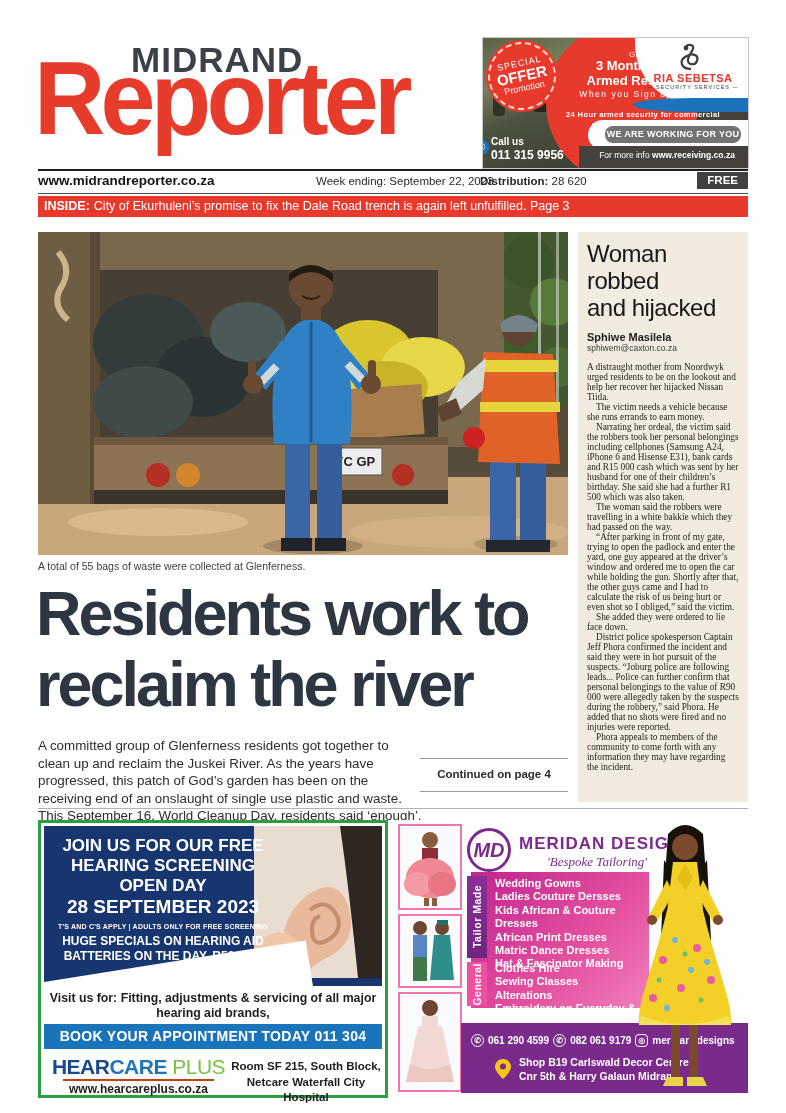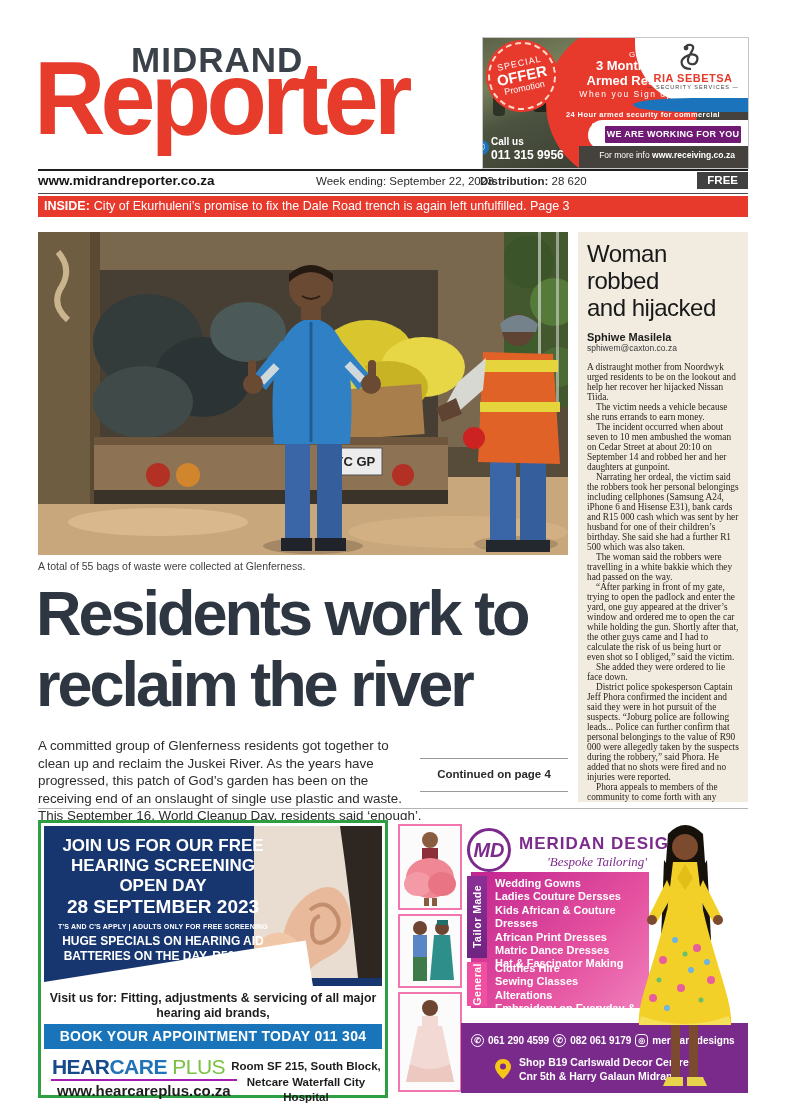--- a/index.html
+++ b/index.html
@@ -28,21 +28,21 @@
      box-shadow:0 0 0 2px #e8392d;border:2px dashed #ffd9c9;color:#fff;text-align:center;line-height:1.05;}
   .sec-badge .b1{font-size:9px;letter-spacing:1px;}
   .sec-badge .b2{font-size:15px;font-weight:bold;}
   .sec-badge .b3{font-size:9px;}
   .sec-offer{position:absolute;left:92px;top:12px;width:130px;text-align:center;color:#fff;line-height:1.15;}
   .sec-offer .g{font-size:8px;letter-spacing:3px;}
   .sec-offer .o{font-size:13px;font-weight:bold;}
   .sec-offer .s{font-size:8.5px;letter-spacing:1.5px;margin-top:1px;}
   .sec-detail{position:absolute;left:70px;top:72px;width:180px;text-align:center;color:#fff;
      font-size:7.5px;font-weight:bold;line-height:1.35;letter-spacing:.4px;}
-  .sec-pill{position:absolute;left:122px;top:88px;width:136px;height:17px;background:#701a75;border-radius:1px;
+  .sec-pill{position:absolute;left:122px;top:88px;width:136px;height:17px;background:#737373;border-radius:8px;
      color:#fff;font-size:9px;font-weight:bold;text-align:center;line-height:17px;letter-spacing:.3px;}
   .sec-info{position:absolute;left:104px;top:112px;width:160px;color:#fff;font-size:8.5px;text-align:center;}
   .sec-call{position:absolute;left:8px;top:98px;color:#fff;line-height:1.2;}
   .sec-call .cl{font-size:10px;font-weight:bold;}
   .sec-call .ph{font-size:12px;font-weight:bold;}
   .call-ic{position:absolute;left:-17px;top:4px;width:15px;height:15px;border-radius:50%;background:#1b74bb;
      color:#fff;font-size:9px;text-align:center;line-height:15px;}
   .sec-logo-text{position:absolute;left:160px;top:34px;width:100px;text-align:center;line-height:1.1;}
   .sec-logo-text .nm{font-size:11px;font-weight:bold;color:#e8392d;letter-spacing:.5px;}
   .sec-logo-text .sb{font-size:5.5px;color:#45423d;letter-spacing:1px;}
@@ -94,21 +94,21 @@
   .hear-wedge{position:absolute;left:-12px;bottom:-34px;width:280px;height:58px;background:#fff;transform:rotate(-9deg);}
   .hear-visit{position:absolute;left:4px;top:168px;width:336px;text-align:center;font-size:12.3px;
               font-weight:bold;color:#1d1d1d;line-height:1.25;}
   .hear-book{position:absolute;left:3px;top:201px;width:338px;height:25px;background:#1a74ba;color:#fff;
              font-size:14px;font-weight:bold;text-align:center;line-height:25px;letter-spacing:.3px;}
   .hc-logo{position:absolute;left:10px;top:232px;width:175px;text-align:center;}
   .hc-line1{font-size:21px;font-weight:bold;letter-spacing:-.5px;}
   .hc-hear{color:#164a8c;}
   .hc-care{color:#2173b8;}
   .hc-plus{color:#7ac143;font-weight:normal;}
-  .hc-site{font-size:15px;font-weight:bold;color:#1d1d1d;border-top:2px solid #a21caf;display:inline-block;padding:1px 6px 0;}
+  .hc-site{font-size:12px;font-weight:bold;color:#1d1d1d;border-top:2px solid #c2410c;display:inline-block;padding:1px 6px 0;}
   .hc-addr{position:absolute;left:190px;top:236px;width:150px;text-align:center;font-size:11.5px;
            font-weight:bold;color:#1d1d1d;line-height:1.35;}
 
   
   .tail-ad{left:395px;top:820px;width:353px;height:278px;background:#fff;overflow:hidden;}
   .tphoto{position:absolute;left:3px;width:64px;border:2px solid #f276ae;box-sizing:border-box;background:#fdfdfd;overflow:hidden;}
   .md-circle{position:absolute;left:72px;top:8px;width:44px;height:44px;border-radius:50%;border:3px solid #7c2b8d;
              box-sizing:border-box;color:#7c2b8d;font-size:20px;font-weight:bold;text-align:center;line-height:38px;
              font-style:italic;background:#fff;}
   .t-brand{position:absolute;left:124px;top:14px;font-size:17px;font-weight:bold;color:#7c2b8d;letter-spacing:1px;}
@@ -303,21 +303,20 @@
   </div>
 
   <div class="abs side">
     <h1><span>Woman robbed</span><br>
     <span>and hijacked</span></h1>
     <div class="byline">Sphiwe Masilela</div>
     <div class="bymail">sphiwem@caxton.co.za</div>
     <div class="side-body">
       <p>A distraught mother from Noordwyk urged residents to be on the lookout and help her recover her hijacked Nissan Tiida.</p>
       <p>The victim needs a vehicle because she runs errands to earn money.</p>
-      <p>The incident occurred when about seven to 10 men ambushed the woman on Cedar Street at about 20:10 on September 14 and robbed her and her daughters at gunpoint.</p>
       <p>Narrating her ordeal, the victim said the robbers took her personal belongings including cellphones (Samsung A24, iPhone 6 and Hisense E31), bank cards and R15 000 cash which was sent by her husband for one of their children’s birthday. She said she had a further R1 500 which was also taken.</p>
       <p>The woman said the robbers were travelling in a white bakkie which they had passed on the way.</p>
       <p>“After parking in front of my gate, trying to open the padlock and enter the yard, one guy appeared at the driver’s window and ordered me to open the car while holding the gun. Shortly after that, the other guys came and I had to calculate the risk of us being hurt or even shot so I obliged,” said the victim.</p>
       <p>She added they were ordered to lie face down.</p>
       <p>District police spokesperson Captain Jeff Phora confirmed the incident and said they were in hot pursuit of the suspects. “Joburg police are following leads... Police can further confirm that personal belongings to the value of R90 000 were allegedly taken by the suspects during the robbery,” said Phora. He added that no shots were fired and no injuries were reported.</p>
       <p>Phora appeals to members of the community to come forth with any information they may have regarding the incident.</p>
     </div>
   </div>
 
   <div class="abs divider"></div>

